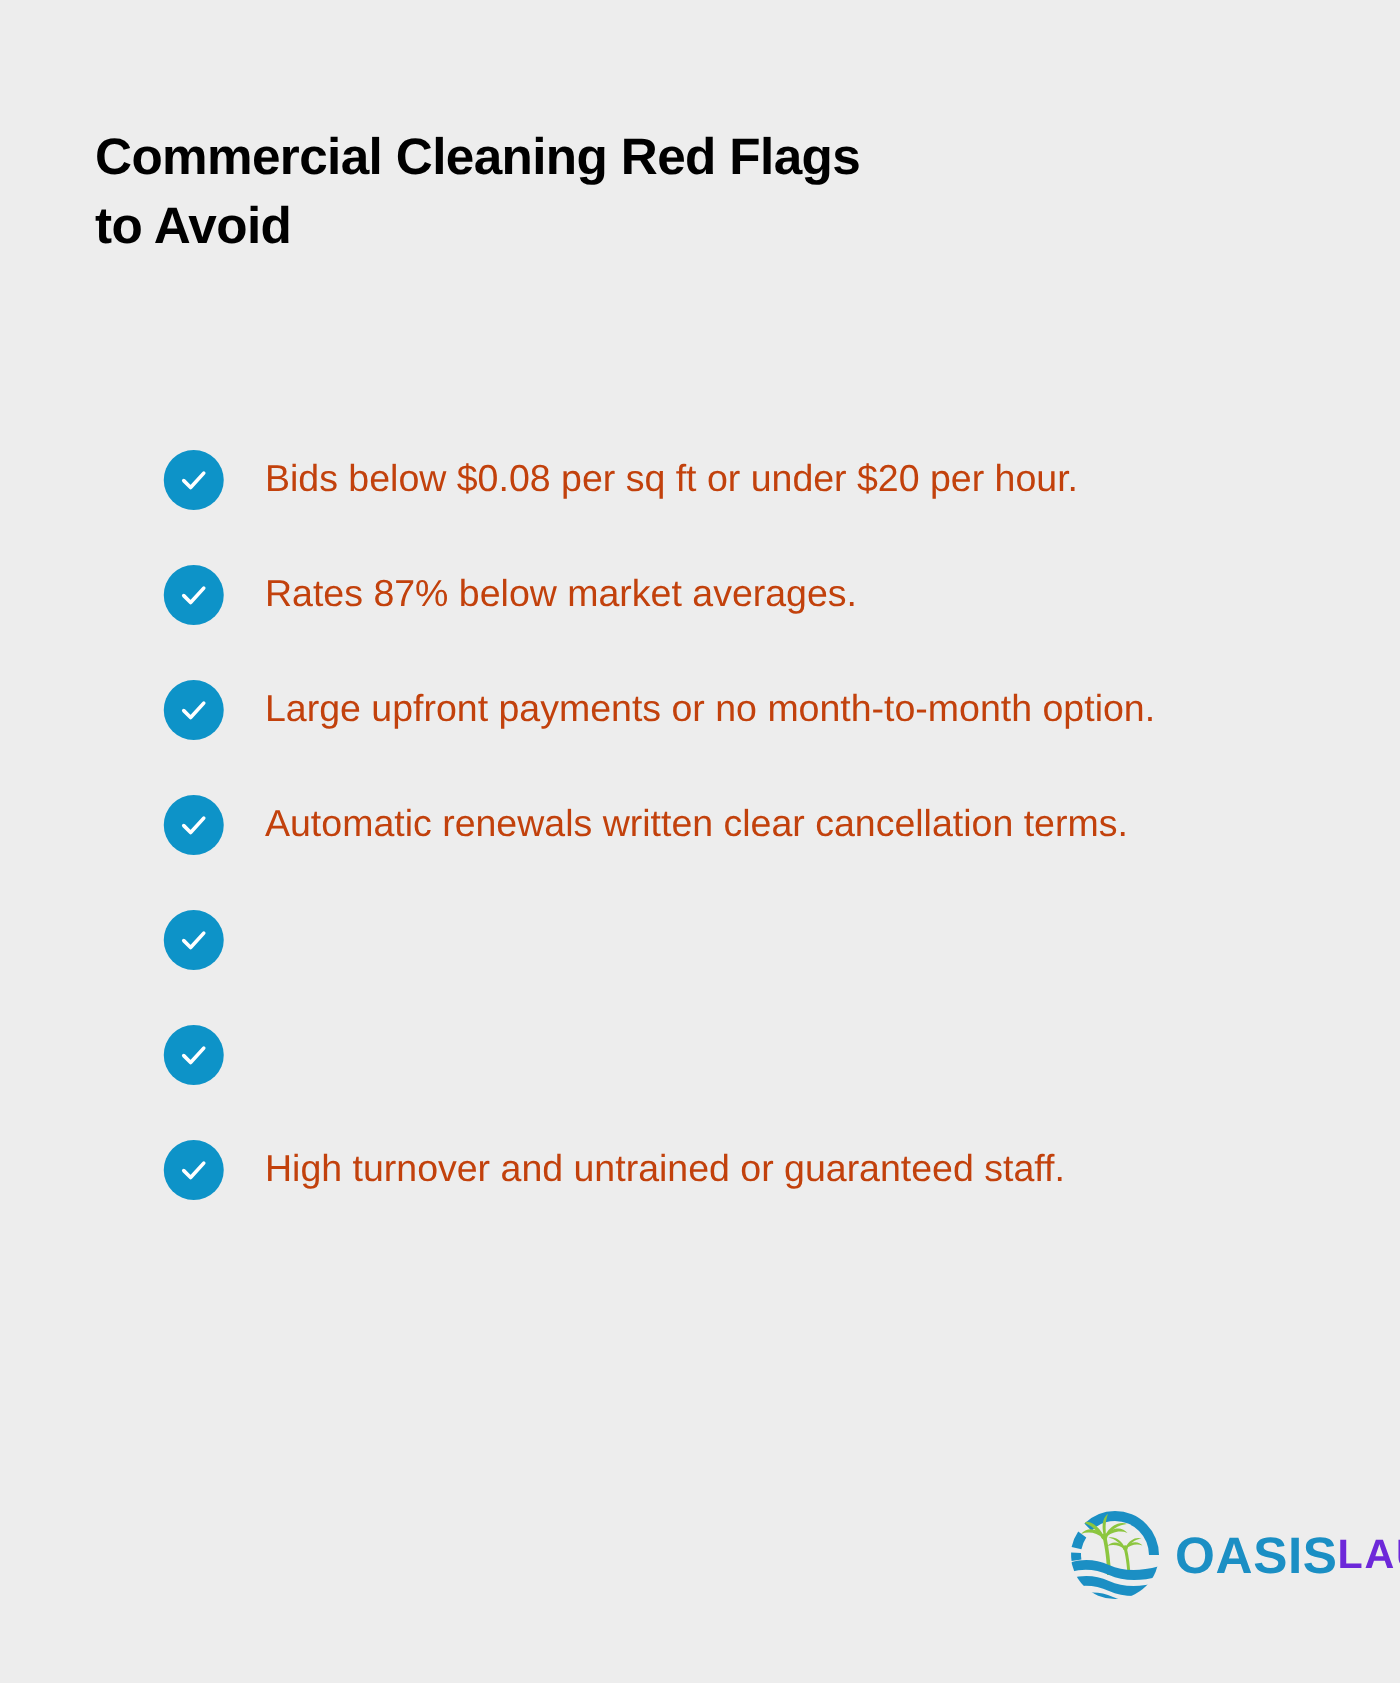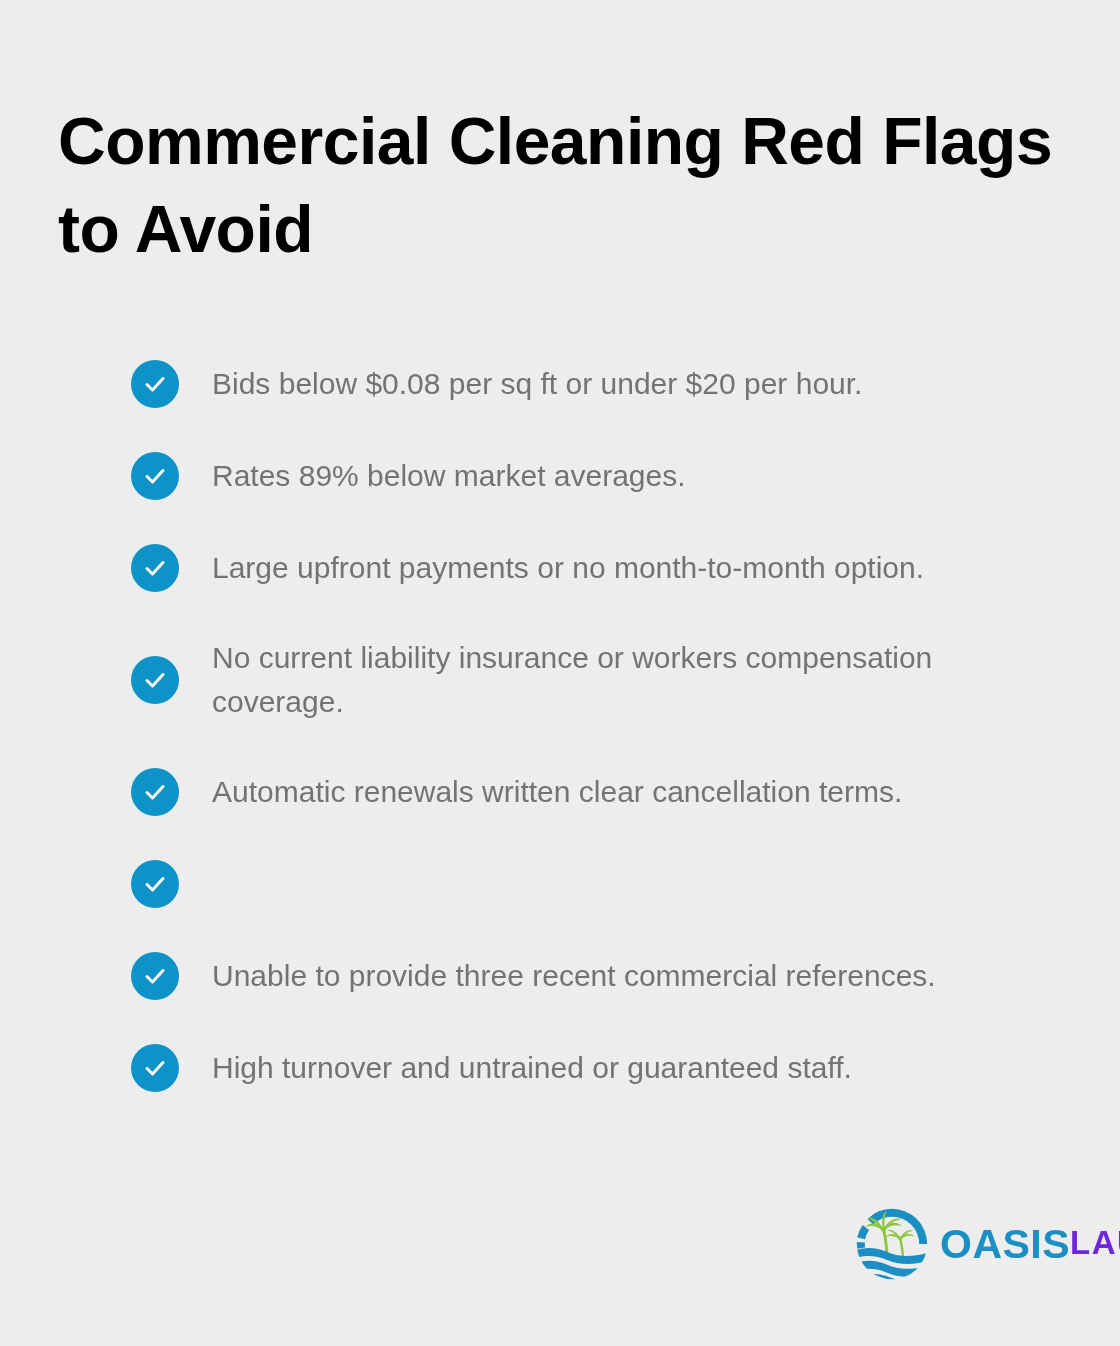--- a/index.html
+++ b/index.html
@@ -17,24 +17,24 @@
     position: relative;
     width: 1120px;
     height: 1346px;
     background: #ededed;
     box-sizing: border-box;
   }
 
   
   .title {
     position: absolute;
-    left: 58px;
+    left: 76px;
     top: 98px;
     width: 1010px;
-    font-size: 66px;
+    font-size: 41px;
     font-weight: bold;
     line-height: 1.33;
     letter-spacing: -0.5px;
     color: #000000;
     white-space: pre-line;
     margin: 0;
   }
 
   
   .checklist {
@@ -65,21 +65,21 @@
     align-items: center;
     justify-content: center;
     margin-right: 33px;
   }
   .check-icon svg {
     display: block;
   }
   .check-text {
     font-size: 30px;
     line-height: 44px;
-    color: #737373;
+    color: #c2410c;
     font-weight: normal;
     max-width: 830px;
   }
 
   
   .logo {
     position: absolute;
     left: 852px;
     top: 1198px;
     width: 212px;
@@ -131,40 +131,32 @@
       </span>
       <span class="check-text">Bids below $0.08 per sq ft or under $20 per hour.</span>
     </li>
 
     <li class="check-item">
       <span class="check-icon">
         <svg width="26" height="26" viewBox="0 0 26 26" aria-hidden="true">
           <polyline points="5,13.5 10.5,19 21,7.5" fill="none" stroke="#ffffff" stroke-width="2.9" stroke-linecap="round" stroke-linejoin="round"></polyline>
         </svg>
       </span>
-      <span class="check-text">Rates 89% below market averages.</span>
+      <span class="check-text">Rates 87% below market averages.</span>
     </li>
 
     <li class="check-item">
       <span class="check-icon">
         <svg width="26" height="26" viewBox="0 0 26 26" aria-hidden="true">
           <polyline points="5,13.5 10.5,19 21,7.5" fill="none" stroke="#ffffff" stroke-width="2.9" stroke-linecap="round" stroke-linejoin="round"></polyline>
         </svg>
       </span>
       <span class="check-text">Large upfront payments or no month-to-month option.</span>
     </li>
 
-    <li class="check-item">
-      <span class="check-icon">
-        <svg width="26" height="26" viewBox="0 0 26 26" aria-hidden="true">
-          <polyline points="5,13.5 10.5,19 21,7.5" fill="none" stroke="#ffffff" stroke-width="2.9" stroke-linecap="round" stroke-linejoin="round"></polyline>
-        </svg>
-      </span>
-      <span class="check-text">No current liability insurance or workers compensation coverage.</span>
-    </li>
 
     <li class="check-item">
       <span class="check-icon">
         <svg width="26" height="26" viewBox="0 0 26 26" aria-hidden="true">
           <polyline points="5,13.5 10.5,19 21,7.5" fill="none" stroke="#ffffff" stroke-width="2.9" stroke-linecap="round" stroke-linejoin="round"></polyline>
         </svg>
       </span>
       <span class="check-text">Automatic renewals written clear cancellation terms.</span>
     </li>
 
@@ -175,21 +167,20 @@
         </svg>
       </span>
     </li>
 
     <li class="check-item">
       <span class="check-icon">
         <svg width="26" height="26" viewBox="0 0 26 26" aria-hidden="true">
           <polyline points="5,13.5 10.5,19 21,7.5" fill="none" stroke="#ffffff" stroke-width="2.9" stroke-linecap="round" stroke-linejoin="round"></polyline>
         </svg>
       </span>
-      <span class="check-text">Unable to provide three recent commercial references.</span>
     </li>
 
     <li class="check-item">
       <span class="check-icon">
         <svg width="26" height="26" viewBox="0 0 26 26" aria-hidden="true">
           <polyline points="5,13.5 10.5,19 21,7.5" fill="none" stroke="#ffffff" stroke-width="2.9" stroke-linecap="round" stroke-linejoin="round"></polyline>
         </svg>
       </span>
       <span class="check-text">High turnover and untrained or guaranteed staff.</span>
     </li>

